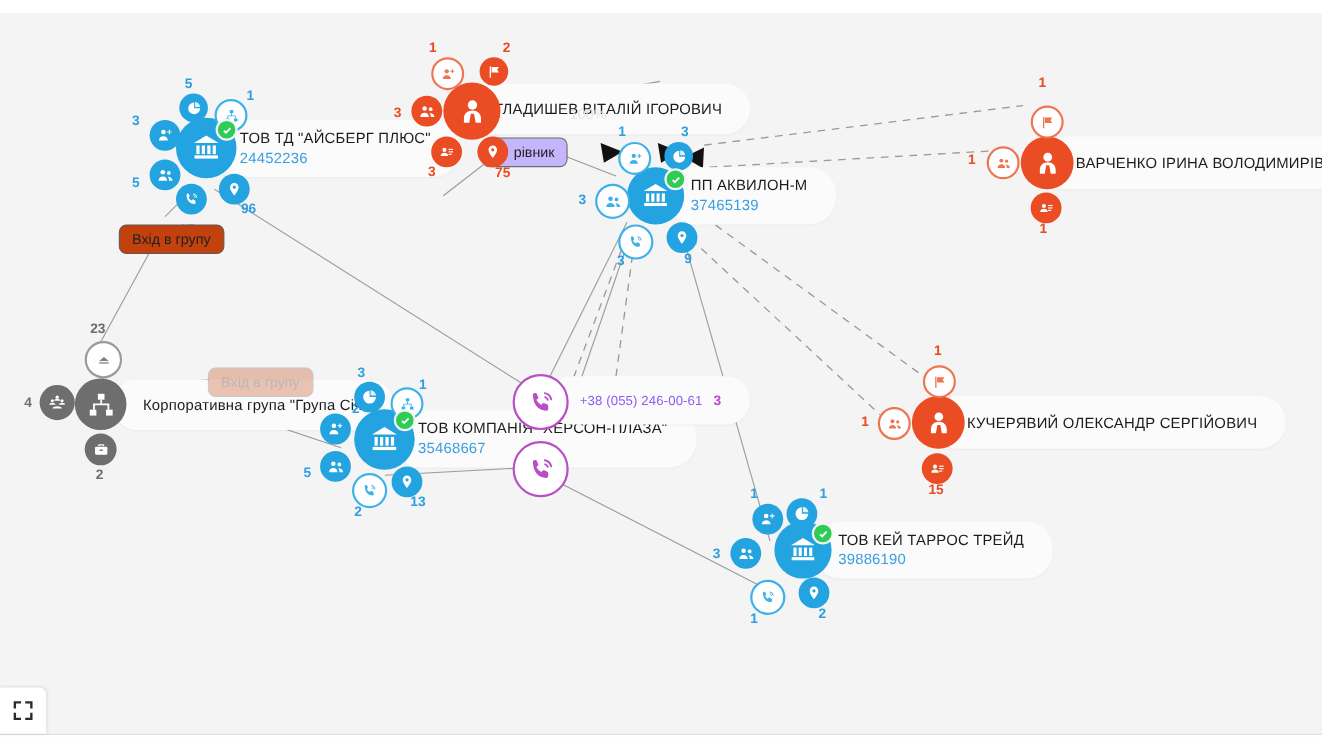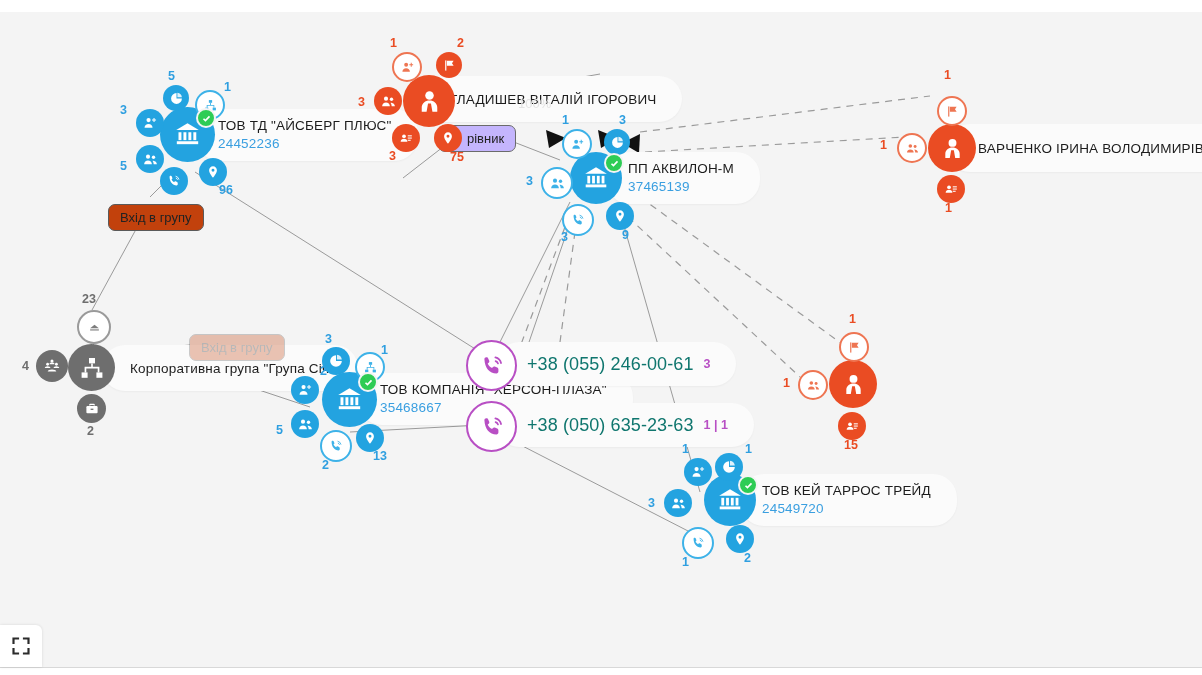--- a/index.html
+++ b/index.html
@@ -93,21 +93,21 @@
   .tip.role{
     border-color:#6b6b6b;padding-left:24px;background:#c4b5fd;z-index:4;
   }
 
   .ghost-pct{
     position:absolute;font-size:13px;color:#e3e3e3;z-index:2;white-space:nowrap;
   }
 
   
   .pill.phone{height:44px;}
-  .pill.phone .ptel{font-size:18px;color:#0f766e;letter-spacing:.1px;}
+  .pill.phone .ptel{font-size:12px;color:#8b5cf6;letter-spacing:.1px;}
   .pill.phone .pbadge{font-size:12.5px;font-weight:bold;margin-left:10px;}
 
   
   .fsbtn{
     position:absolute;left:0;bottom:8px;width:42px;height:42px;
     background:#ffffff;border-radius:0 6px 0 0;
     display:flex;align-items:center;justify-content:center;
     box-shadow:0 0 3px rgba(0,0,0,.12);
     z-index:30;cursor:pointer;
   }
@@ -397,20 +397,23 @@
       <svg width="14" height="14" viewBox="0 0 24 24" fill="#fff">
           <circle cx="8.6" cy="9" r="3.2"></circle>
           <path d="M2.8 18.4c0-3.2 2.6-5 5.8-5s5.8 1.8 5.8 5z"></path>
           <rect x="15" y="7.4" width="7" height="1.8"></rect>
           <rect x="15" y="11.2" width="7" height="1.8"></rect>
           <rect x="15" y="15" width="5" height="1.8"></rect>
         </svg>
     </div>
     <div class="cnt o" style="left:945px;top:189px;">1</div>
 
+    <div class="pill" style="left:847px;top:348px;height:48px;padding:0 26px 0 32px;">
+      <span class="pname">КУЧЕРЯВИЙ ОЛЕКСАНДР СЕРГІЙОВИЧ</span>
+    </div>
     <div class="node orange" style="left:829px;top:348px;width:48px;height:48px;">
       <svg width="25" height="25" viewBox="0 0 24 24" fill="#fff">
           <circle cx="12" cy="6.6" r="3.8"></circle>
           <path d="M12 11c-3.7 0-6.9 2.4-6.9 6.3V21h4.3l1.3-7.3h2.6L14.6 21h4.3v-3.7c0-3.9-3.2-6.3-6.9-6.3z"></path>
           <path d="M11.2 11.8h1.6l-.3 1.5h-1z"></path>
         </svg>
     </div>
     <div class="sat orange-o" style="left:839px;top:320px;width:26px;height:26px;">
       <svg width="13" height="13" viewBox="0 0 24 24" fill="#ee7552">
           <rect x="4" y="2.6" width="2.2" height="18.8"></rect>
@@ -564,36 +567,32 @@
       <span class="pbadge" style="color:#b84fc4;">3</span>
     </div>
     <div class="node purple-ring" style="left:466px;top:328px;width:47px;height:47px;">
       <svg width="24" height="24" viewBox="0 0 24 24" fill="#b84fc4">
           <path d="M6.6 3.2c.8 0 1.3.5 1.6 1.2l1 2.4c.3.8.1 1.4-.5 1.9l-1 .8c.9 2 2.4 3.6 4.4 4.6l.8-1c.5-.6 1.2-.8 1.9-.5l2.4 1c.7.3 1.2.9 1.2 1.7v2.3c0 1.1-.9 2-2 1.9C9.5 19.1 4.9 14.4 4.4 5.2 4.3 4.1 5.2 3.2 6.3 3.2z"></path>
           <path d="M15.4 3.4a7.4 7.4 0 0 1 5.6 5.6" stroke="#b84fc4" stroke-width="1.8" fill="none" stroke-linecap="round"></path>
           <path d="M15.6 7.1a3.8 3.8 0 0 1 2.4 2.4" stroke="#b84fc4" stroke-width="1.7" fill="none" stroke-linecap="round"></path>
         </svg>
     </div>
 
-    <div class="pill phone" style="left:497px;top:391px;padding:0 26px 0 30px;">
-      <span class="ptel">+38 (050) 635-23-63</span>
-      <span class="pbadge" style="color:#b84fc4;">1 | 1</span>
-    </div>
     <div class="node purple-ring" style="left:466px;top:389px;width:47px;height:47px;">
       <svg width="24" height="24" viewBox="0 0 24 24" fill="#b84fc4">
           <path d="M6.6 3.2c.8 0 1.3.5 1.6 1.2l1 2.4c.3.8.1 1.4-.5 1.9l-1 .8c.9 2 2.4 3.6 4.4 4.6l.8-1c.5-.6 1.2-.8 1.9-.5l2.4 1c.7.3 1.2.9 1.2 1.7v2.3c0 1.1-.9 2-2 1.9C9.5 19.1 4.9 14.4 4.4 5.2 4.3 4.1 5.2 3.2 6.3 3.2z"></path>
           <path d="M15.4 3.4a7.4 7.4 0 0 1 5.6 5.6" stroke="#b84fc4" stroke-width="1.8" fill="none" stroke-linecap="round"></path>
           <path d="M15.6 7.1a3.8 3.8 0 0 1 2.4 2.4" stroke="#b84fc4" stroke-width="1.7" fill="none" stroke-linecap="round"></path>
         </svg>
     </div>
 
     <div class="pill" style="left:740px;top:462px;height:52px;padding:0 26px 0 22px;">
       <div class="ptext">
         <span class="pname">ТОВ КЕЙ ТАРРОС ТРЕЙД</span>
-        <span class="pcode">24549720</span>
+        <span class="pcode">39886190</span>
       </div>
     </div>
     <div class="node blue" style="left:704px;top:462px;width:52px;height:52px;">
       <svg width="26" height="26" viewBox="0 0 24 24" fill="#fff">
         <path d="M12 2 L22 8 H2 Z"></path>
           <rect x="4" y="10" width="2.6" height="7"></rect>
           <rect x="8.4" y="10" width="2.6" height="7"></rect>
           <rect x="12.8" y="10" width="2.6" height="7"></rect>
           <rect x="17.2" y="10" width="2.6" height="7"></rect>
           <rect x="2.5" y="18" width="19" height="2.6"></rect>

